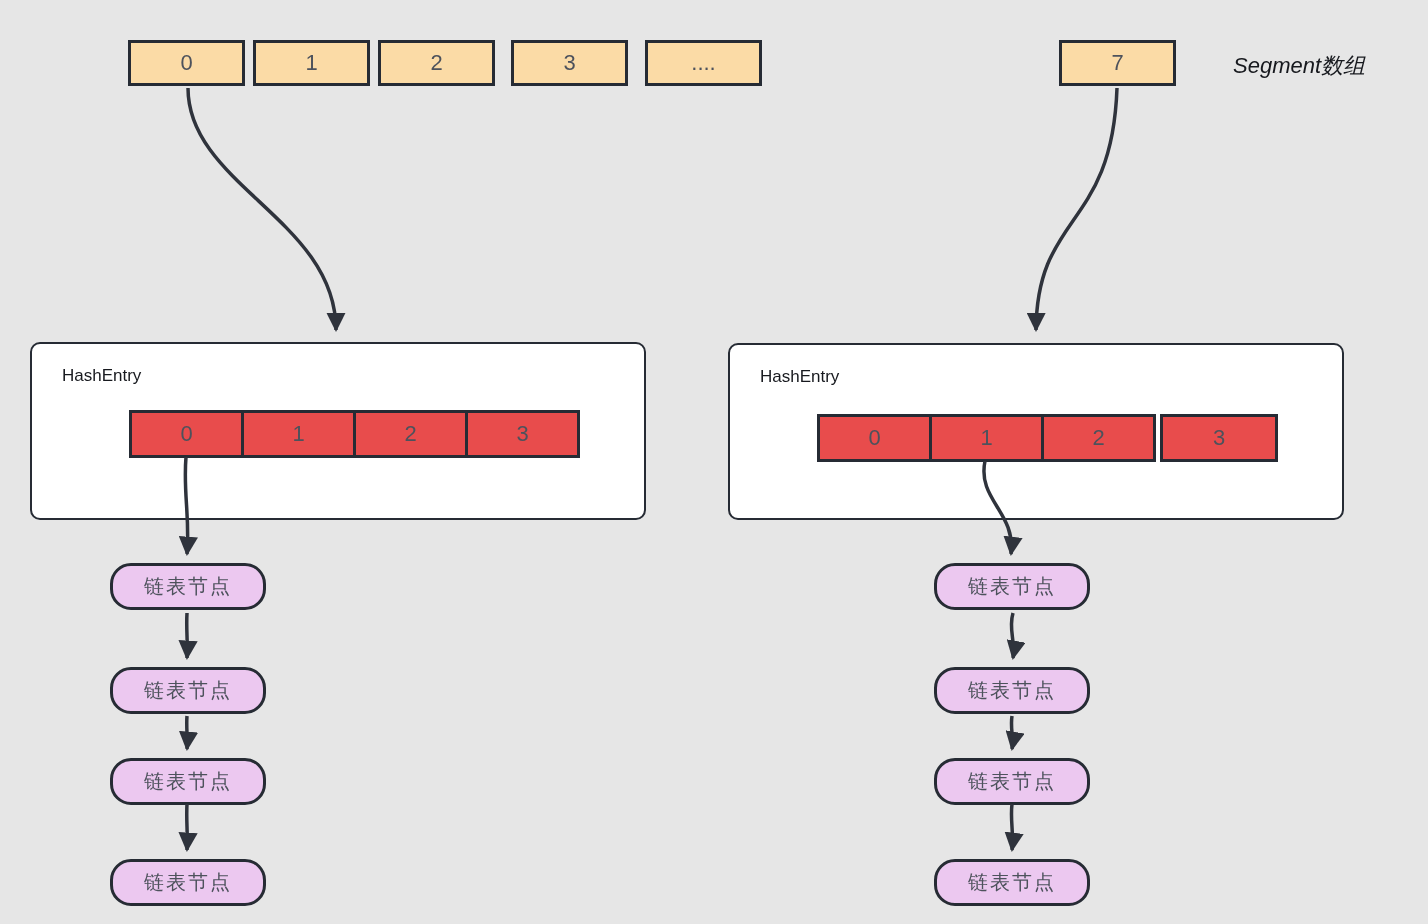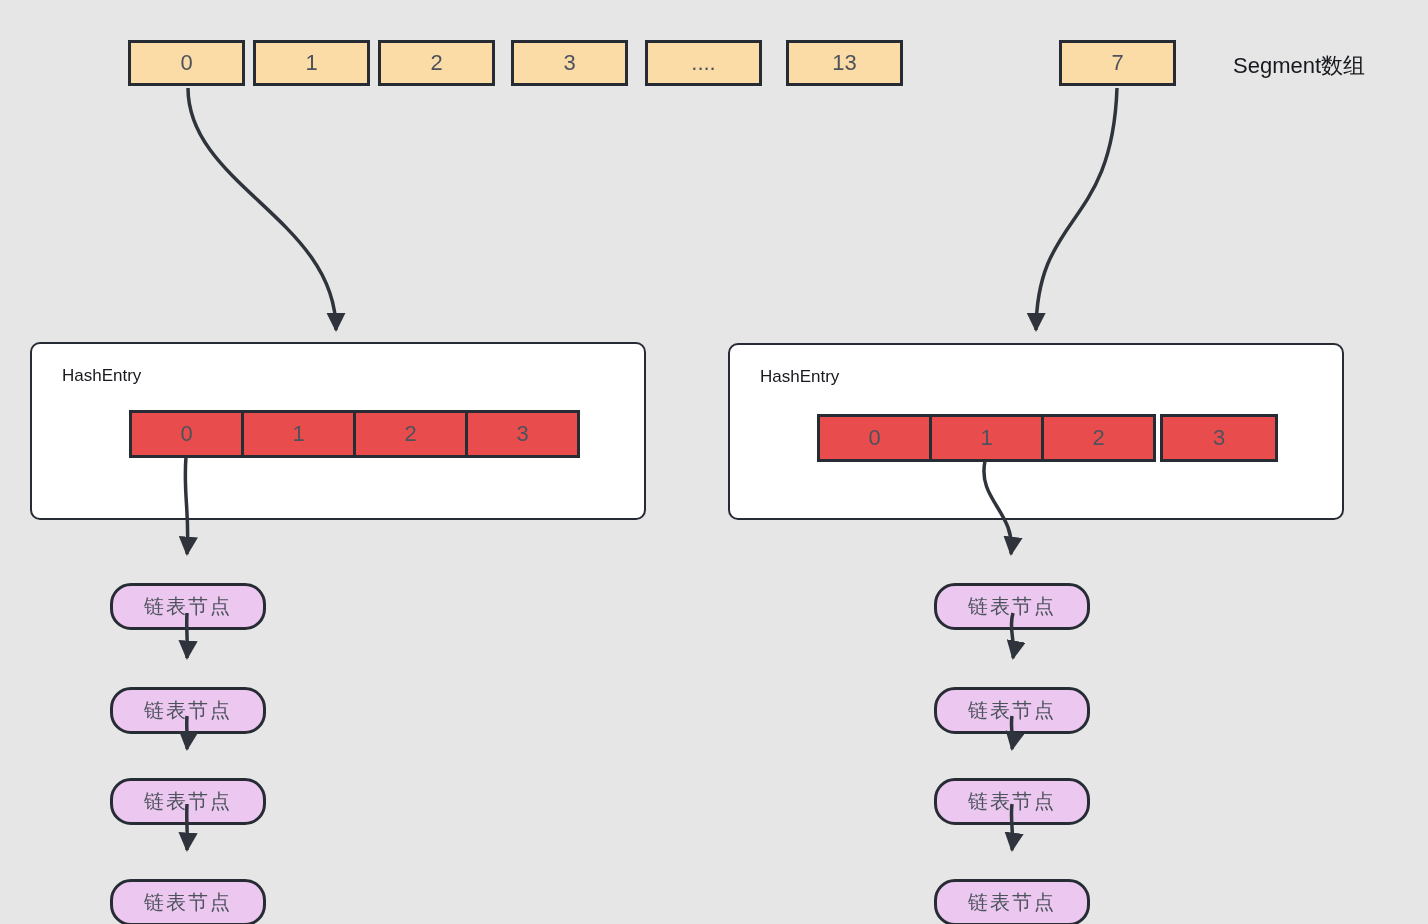--- a/index.html
+++ b/index.html
@@ -18,21 +18,21 @@
   }
   
   .seg-cell{
     position:absolute; top:40px; width:117px; height:46px;
     background:var(--segment-fill); border:3px solid var(--box-border);
     display:flex; align-items:center; justify-content:center;
     font-size:22px; color:var(--number-text);
   }
   .seg-label{
     position:absolute; left:1233px; top:51px; font-size:22px;
-    color:var(--title-text); white-space:nowrap;
+    color:var(--title-text); white-space:nowrap;font-style:italic;
   }
   
   .entry-box{
     position:absolute; top:342px; width:616px; height:178px;
     background:var(--container-fill); border:2.5px solid var(--box-border);
     border-radius:10px;
   }
   .entry-box.left{left:30px;}
   .entry-box.right{left:728px; top:343px; height:177px;}
   .entry-title{
@@ -50,41 +50,40 @@
     font-size:22px; color:var(--number-text);
   }
   .bucket-cell:first-child{margin-left:0;}
   .bucket-row.right .bucket-cell.gap{margin-left:4px; width:118px;}
   
   .node{
     position:absolute; width:156px; height:47px;
     background:var(--node-fill); border:3px solid var(--box-border);
     border-radius:21px;
     display:flex; align-items:center; justify-content:center;
-    font-size:20px; color:var(--number-text); letter-spacing:2px;margin-top:20px;
+    font-size:20px; color:var(--number-text); letter-spacing:2px;
   }
   .chain-left .node{left:110px;}
   .chain-right .node{left:934px;}
   .node.n1{top:563px;} .node.n2{top:667px;} .node.n3{top:758px;} .node.n4{top:859px;}
   
   svg.arrows{position:absolute; left:0; top:0; z-index:5; pointer-events:none;}
   svg.arrows path.link{fill:none; stroke:var(--arrow); stroke-width:3.5px;}
   svg.arrows marker path{fill:var(--arrow);}
 </style>
 </head>
 <body>
 
 <div class="canvas">
 
   <div class="seg-cell" style="left:128px">0</div>
   <div class="seg-cell" style="left:253px">1</div>
   <div class="seg-cell" style="left:378px">2</div>
   <div class="seg-cell" style="left:511px">3</div>
   <div class="seg-cell" style="left:645px">....</div>
-  <div class="seg-cell" style="left:786px">13</div>
   <div class="seg-cell" style="left:1059px">7</div>
   <div class="seg-label">Segment数组</div>
 
   <div class="entry-box left">
     <div class="entry-title">HashEntry</div>
     <div class="bucket-row left">
       <div class="bucket-cell">0</div>
       <div class="bucket-cell">1</div>
       <div class="bucket-cell">2</div>
       <div class="bucket-cell">3</div>

